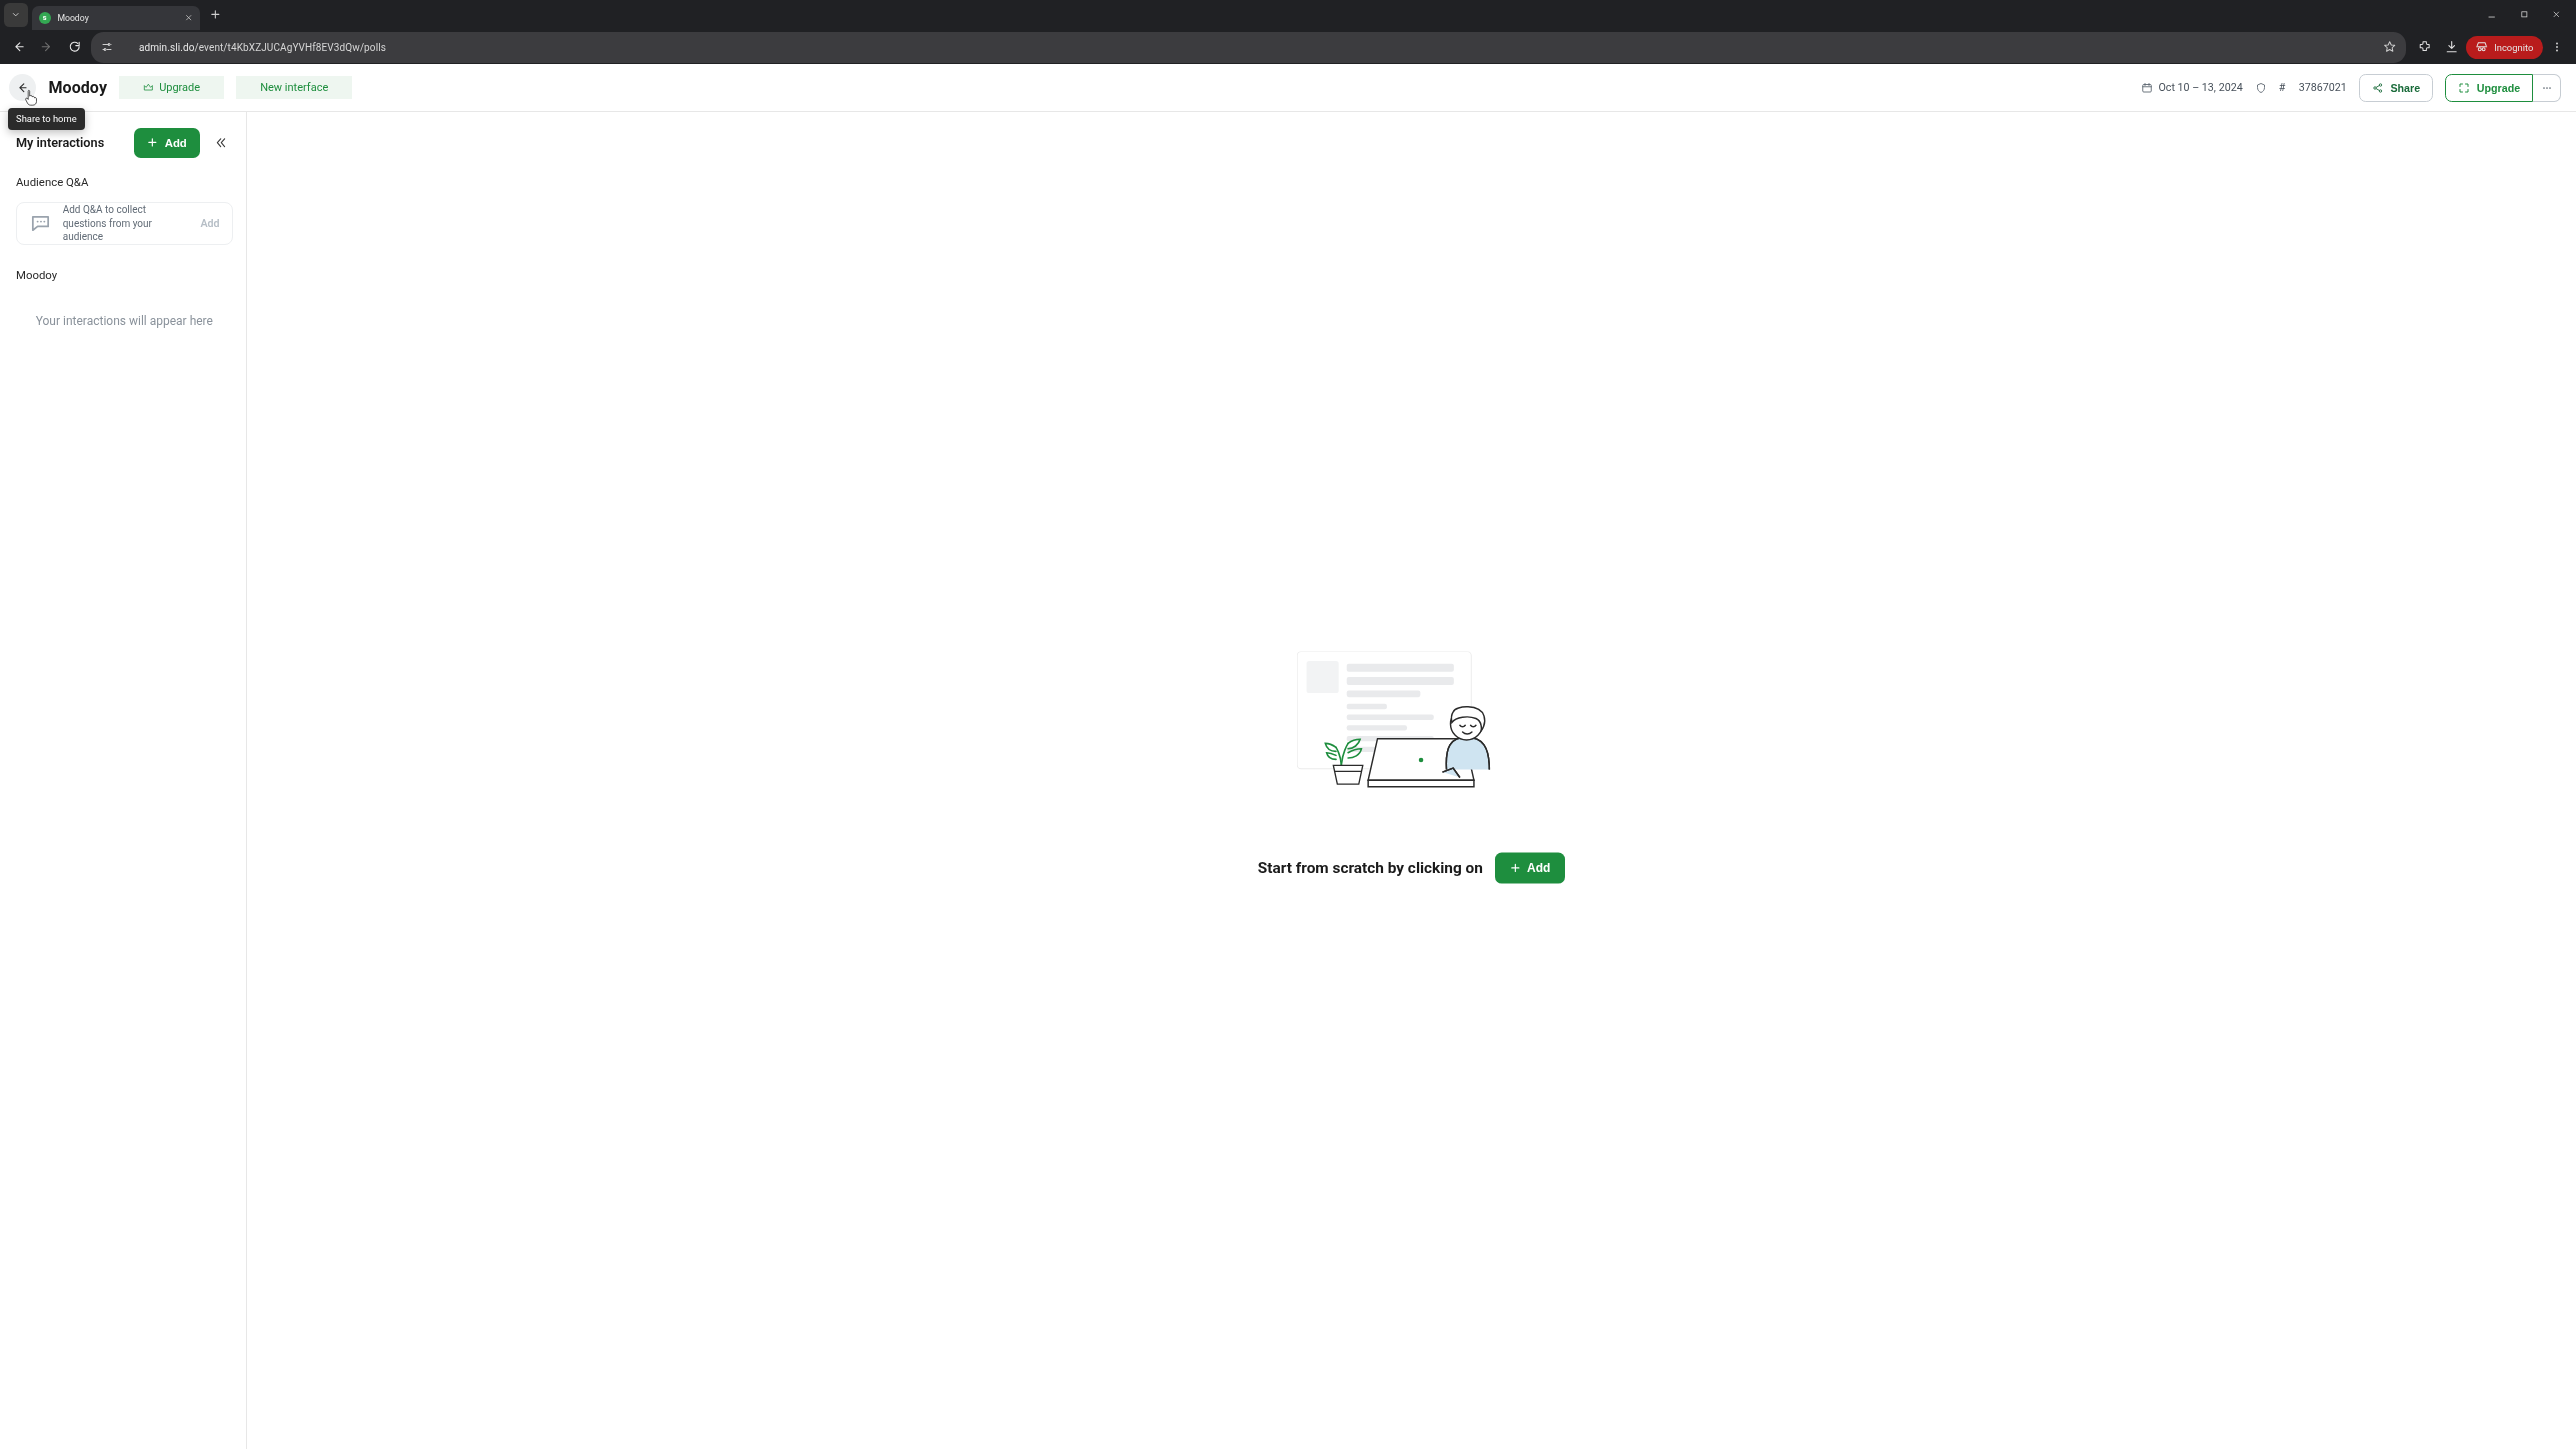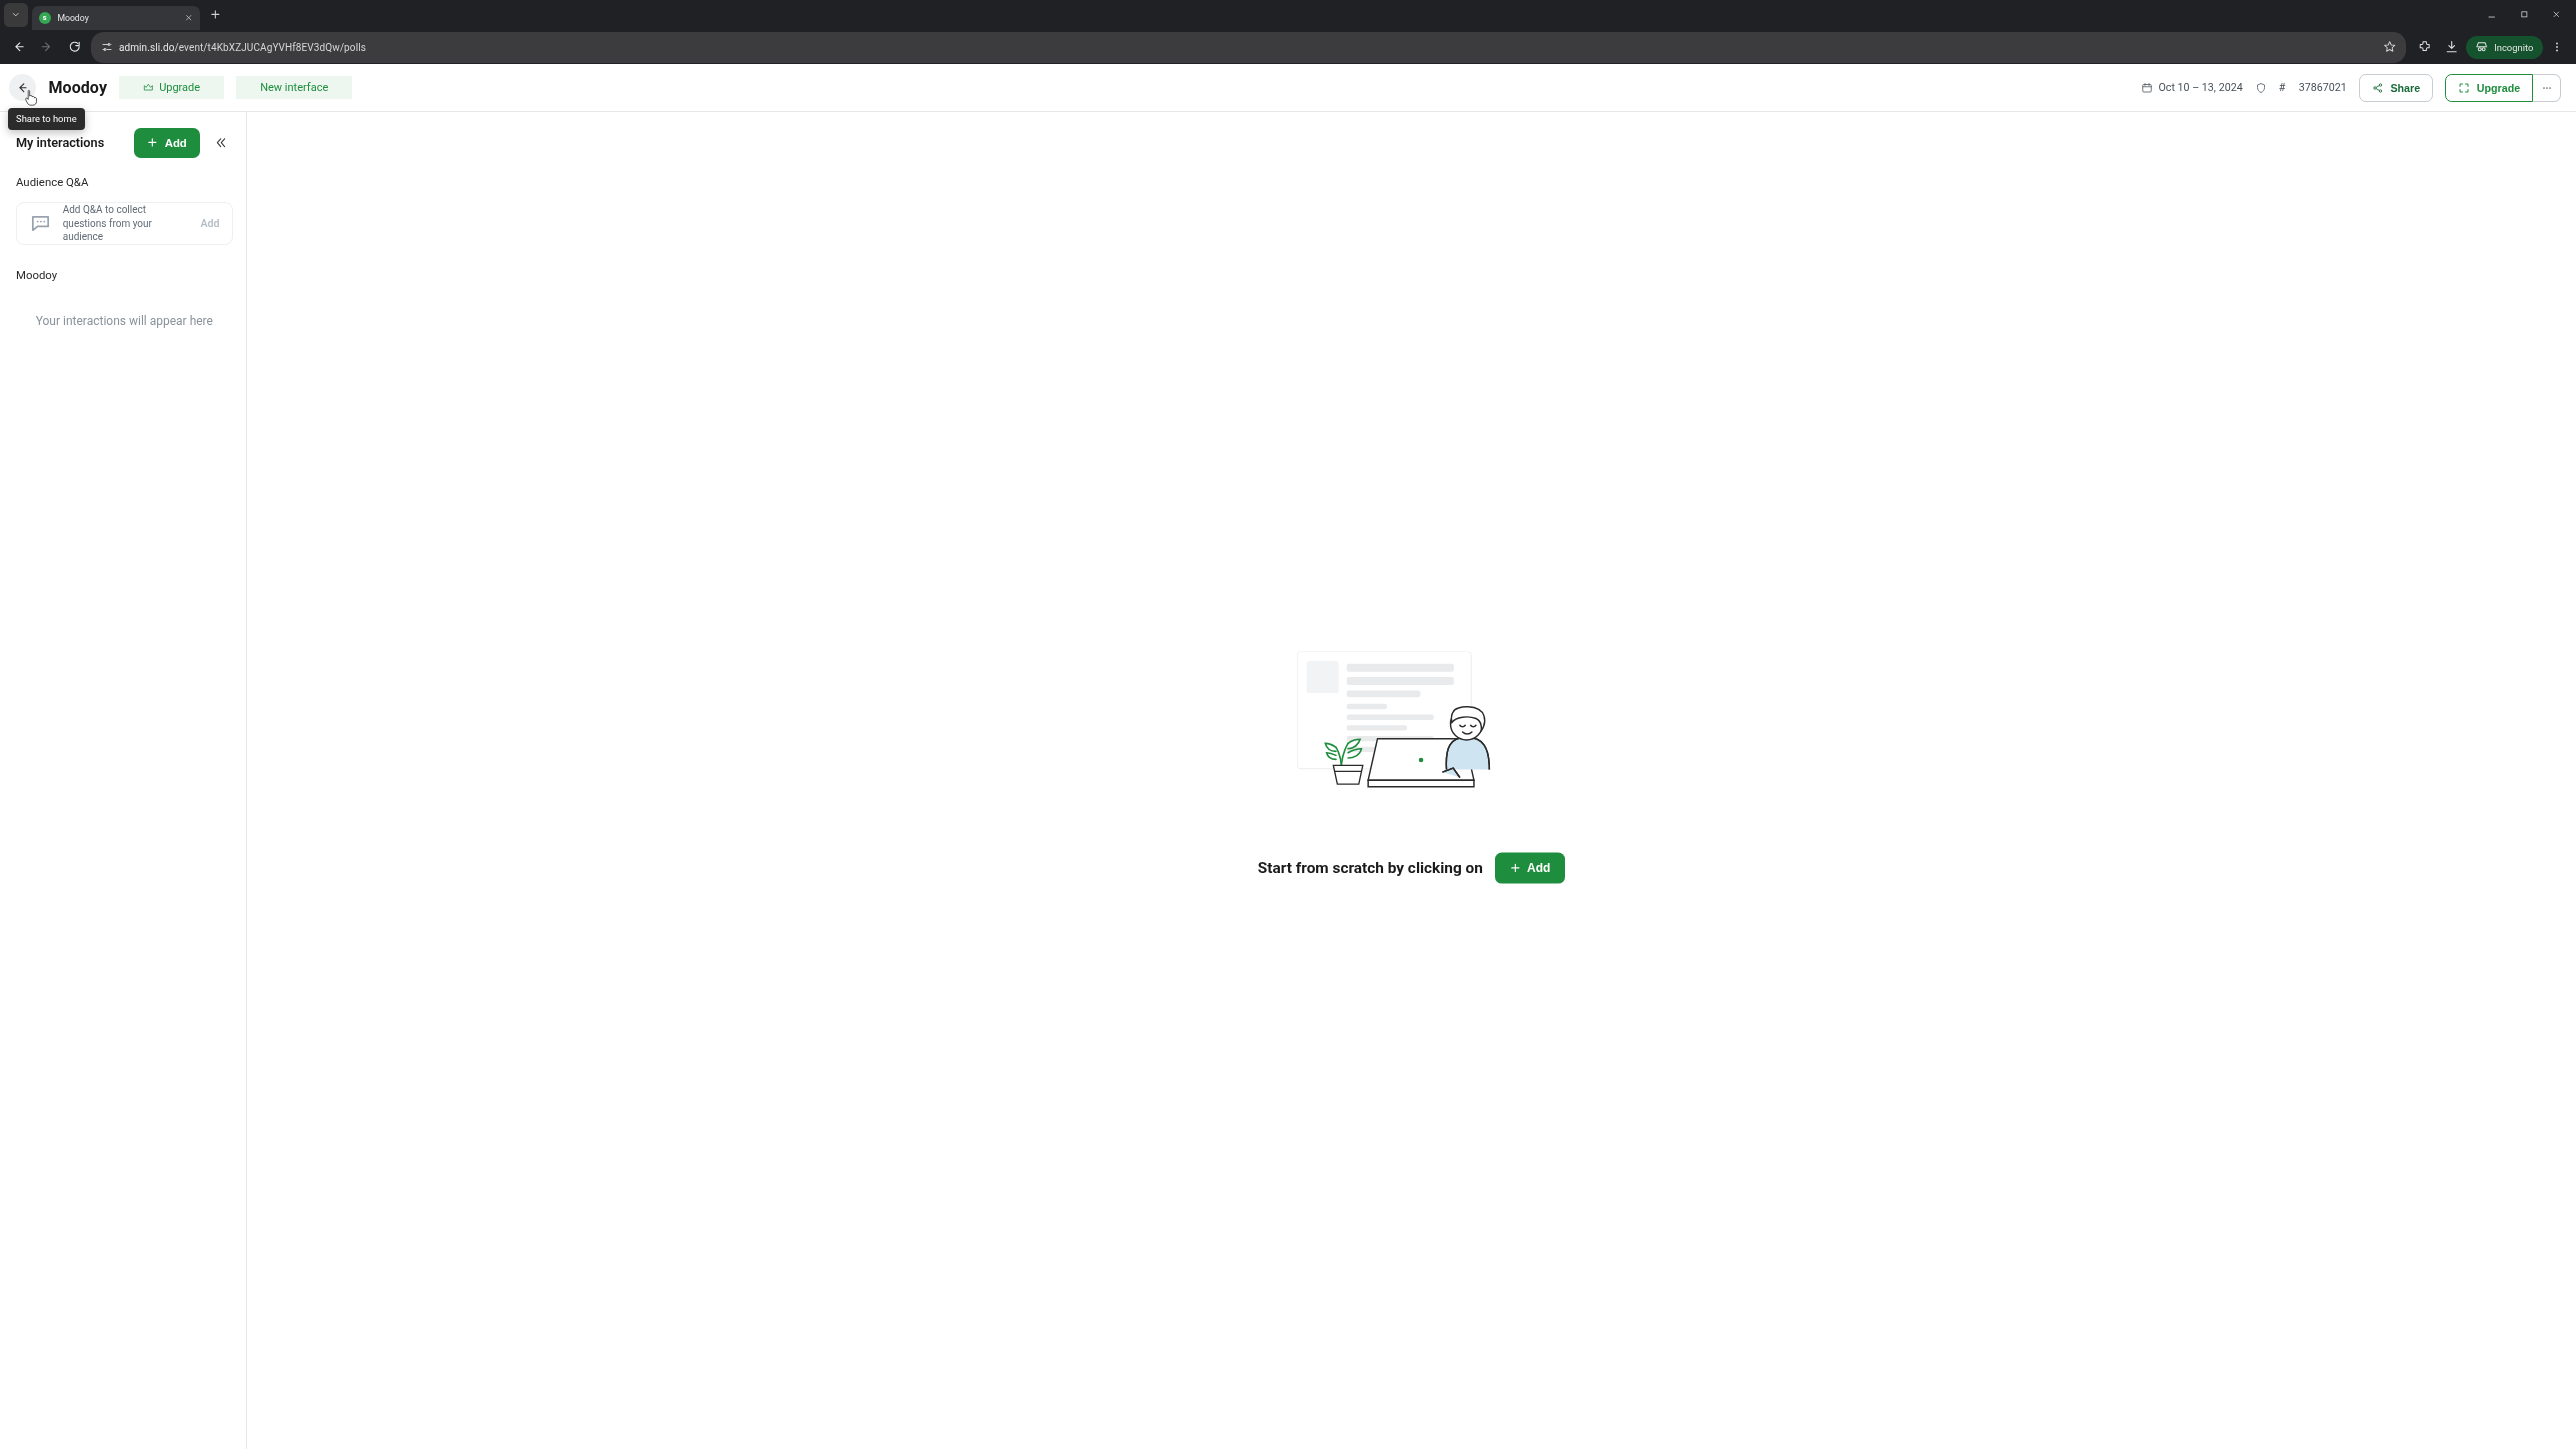--- a/index.html
+++ b/index.html
@@ -13,26 +13,26 @@
   .tab .favicon { width:12px; height:12px; border-radius:50%; background:#34a853; color:#fff; font-size:7.4px; font-weight:700; display:flex; align-items:center; justify-content:center; }
   .tab .tab-title { color:#e6e6e6; font-size:8.7px; }
   .tab .tab-close { margin-left:auto; color:#bdbdbd; font-size:8.7px; }
   .newtab-btn { width:20px; height:20px; display:flex; align-items:center; justify-content:center; color:#cfcfcf; align-self:center; margin-left:5.4px; font-size:12px; }
   .window-controls { position:absolute; right:4px; top:0; height:29.5px; display:flex; align-items:center; gap:1.3px; }
   .window-controls .wc { width:31px; height:21.5px; display:flex; align-items:center; justify-content:center; color:#e0e0e0; }
 
   .addr-row { display:flex; align-items:center; height:35px; padding:0 6.7px; gap:4px; }
   .nav-btn { width:24px; height:24px; display:flex; align-items:center; justify-content:center; color:#cfcfcf; border-radius:12px; }
   .nav-btn.disabled { color:#6f6f6f; }
-  .omnibox { flex:1; height:31px; background:#3c3c3f; border-radius:12.7px; display:flex; align-items:center; padding:0 9.4px; gap:4px; }
+  .omnibox { flex:1; height:31px; background:#3c3c3f; border-radius:12.7px; display:flex; align-items:center; padding:0 9.4px; gap:24px; }
   .omnibox .site-chip { width:14.8px; height:14.8px; display:flex; align-items:center; justify-content:center; color:#cfcfcf; }
   .omnibox .url { color:#d6d6d6; font-size:10px; letter-spacing:0.1px; white-space:nowrap; }
   .omnibox .url .host { color:#eaeaea; }
   .rt-icons { display:flex; align-items:center; gap:2.7px; margin-left:2.7px; }
-  .incognito-chip { display:flex; align-items:center; gap:5.4px; background:#14532d; height:23px; padding:0 9.4px; border-radius:11.4px; color:#e6e6e6; font-size:9.4px; }
+  .incognito-chip { display:flex; align-items:center; gap:5.4px; background:#b91c1c; height:23px; padding:0 9.4px; border-radius:11.4px; color:#e6e6e6; font-size:9.4px; }
 
   
   .app { position:absolute; top:64px; left:0; right:0; bottom:0; background:#ffffff; color:#1a1a1a; }
 
   .topbar { height:48px; border-bottom:0.7px solid #e7e7e7; display:flex; align-items:center; padding:0 14.8px 0 9.4px; gap:12px; }
   .back-circle { width:27px; height:27px; border-radius:50%; background:#eef0f1; display:flex; align-items:center; justify-content:center; color:#2a2a2a; position:relative; }
   .back-circle .cursor { position:absolute; left:14.8px; top:14.8px; pointer-events:none; }
   .tooltip { position:absolute; top:34px; left:-1.3px; background:#2b2b2b; color:#fff; font-size:9.4px; padding:5.4px 8px; border-radius:4px; white-space:nowrap; box-shadow:0 2.7px 8px rgba(0,0,0,.25); }
   .event-title { font-size:16px; font-weight:700; letter-spacing:0.1px; }
   .pill { height:23px; display:inline-flex; align-items:center; gap:5.4px; padding:0 24px; border-radius:0; font-size:11px; }

